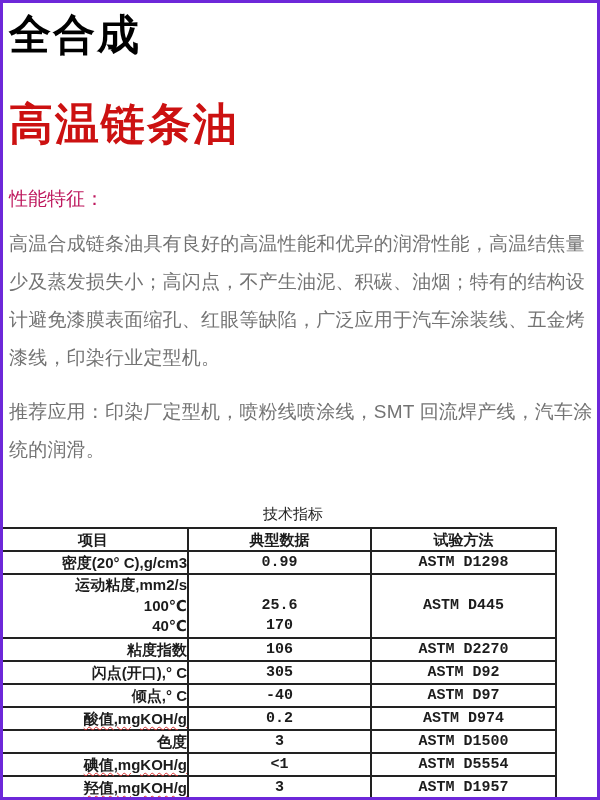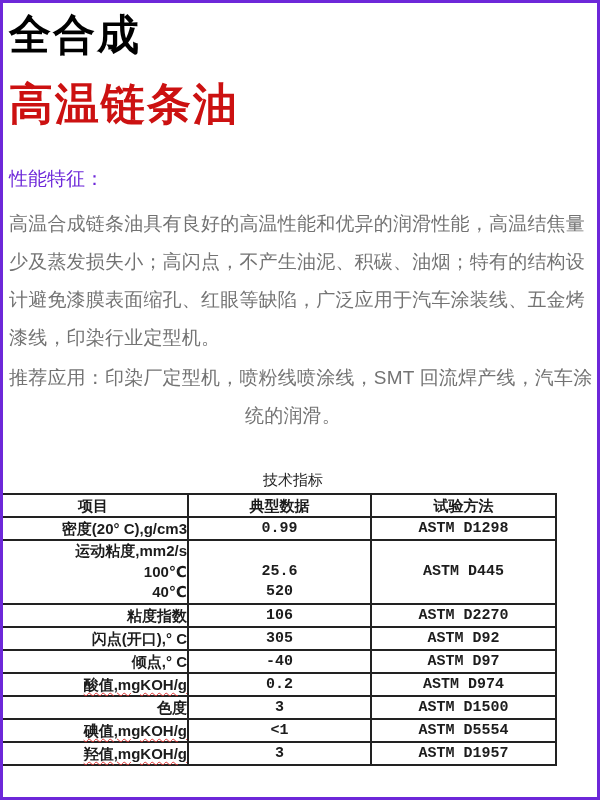--- a/index.html
+++ b/index.html
@@ -20,35 +20,35 @@
   }
   .title-main {
     margin-top: 8px;
     font-size: 42px;
     line-height: 48px;
     font-weight: 700;
     letter-spacing: 2px;
     color: #000000;
   }
   .title-sub {
-    margin-top: 20px;
+    margin-top: 40px;
     font-size: 44px;
     line-height: 50px;
     font-weight: 700;
     letter-spacing: 2px;
     color: #cc1111;
   }
   .section-label {
     margin-top: 36px;
     font-size: 19px;
     line-height: 28px;
-    color: #6d28d9;
+    color: #be185d;
   }
   .para { margin-top: 12px; }
-  .para.second { margin-top: 2px; text-align: center; }
+  .para.second { margin-top: 16px; }
   .para .line {
     font-size: 19px;
     line-height: 38px;
     letter-spacing: 0.2px;
     white-space: nowrap;
     color: #737373;
   }
   .tech-label {
     margin-top: 35px;
     font-size: 15px;
@@ -134,21 +134,21 @@
 
     <tr class="multi">
       <td class="item">
         <div class="cell-line">运动粘度,mm2/s</div>
         <div class="cell-line">100℃</div>
         <div class="cell-line">40℃</div>
       </td>
       <td class="val">
         <div class="cell-line"></div>
         <div class="cell-line">25.6</div>
-        <div class="cell-line">520</div>
+        <div class="cell-line">170</div>
       </td>
       <td class="method">ASTM D445</td>
     </tr>
 
     <tr>
       <td class="item">粘度指数</td>
       <td class="val">106</td>
       <td class="method">ASTM D2270</td>
     </tr>
 

